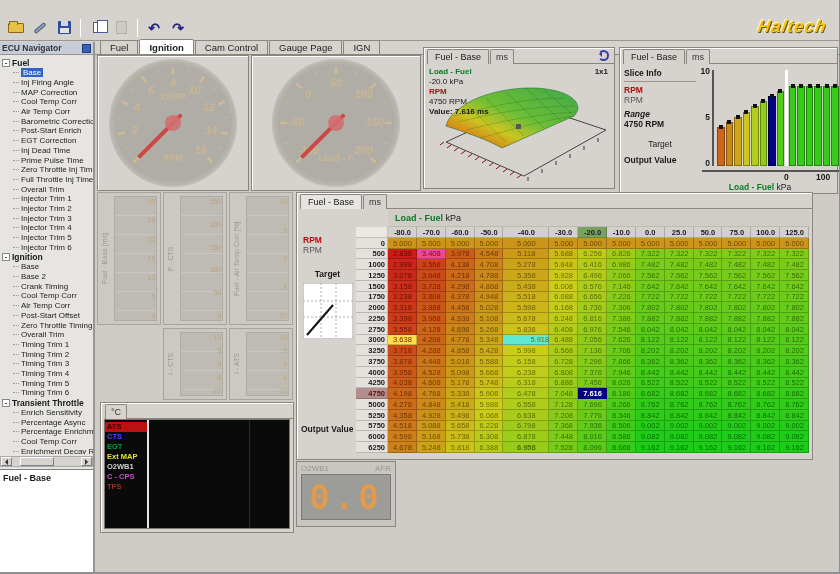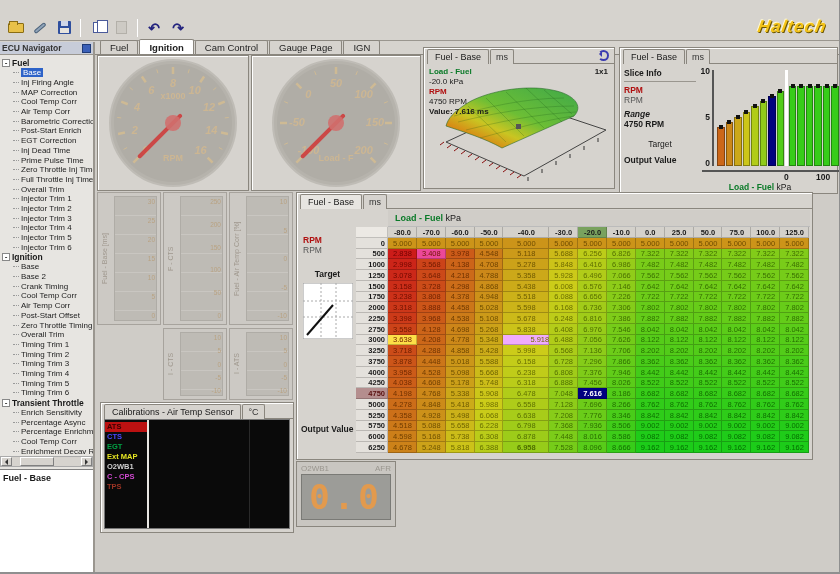--- a/index.html
+++ b/index.html
@@ -541,23 +541,20 @@
         <span>-20.0 kPa</span>
       </div>
     </div>
   </div>
 
   <div id="bgrow1"></div>
   <div id="bgrow2"></div>
 
   <div class="panel" style="left:100px;top:402px;width:194px;height:131px;">
     <div class="ptabs">
-      <div class="ptab">
-          <span>Calibrations - Air Temp Sensor</span>
-        </div>
       <div class="ptab unit">
           <span>°C</span>
         </div>
       <div class="ptab-line"></div>
     </div>
     <div class="cal-body">
       <div class="cal-list" id="callist">
           <div class="cal-item sel" style="color: rgb(58, 0, 0);">ATS</div>
           <div class="cal-item" style="color: rgb(72, 72, 255);">CTS</div>
           <div class="cal-item" style="color: rgb(0, 163, 68);">EGT</div>
@@ -751,21 +748,21 @@
         <div class="gc" style="background: rgb(91, 204, 25); color: rgb(41, 112, 0);">8.042</div>
         <div class="gc" style="background: rgb(91, 204, 25); color: rgb(41, 112, 0);">8.042</div>
         <div class="gc" style="background: rgb(91, 204, 25); color: rgb(41, 112, 0);">8.042</div>
         <div class="gc" style="background: rgb(91, 204, 25); color: rgb(41, 112, 0);">8.042</div>
         <div class="gc" style="background: rgb(91, 204, 25); color: rgb(41, 112, 0);">8.042</div>
         <div class="grh">3000</div>
         <div class="gc" style="background: #fde047; color: rgb(112, 30, 0);">3.638</div>
         <div class="gc" style="background: rgb(204, 103, 25); color: rgb(112, 49, 0);">4.208</div>
         <div class="gc" style="background: rgb(204, 136, 25); color: rgb(112, 69, 0);">4.778</div>
         <div class="gc" style="background: rgb(204, 168, 25); color: rgb(112, 90, 0);">5.348</div>
-        <div class="gc" style="background: #f0abfc; color: rgb(112, 108, 0); padding-left: 27px;">5.918</div>
+        <div class="gc" style="background: #5eead4; color: rgb(112, 108, 0); padding-left: 27px;">5.918</div>
         <div class="gc" style="background: rgb(177, 204, 25); color: rgb(95, 112, 0);">6.488</div>
         <div class="gc" style="background: rgb(145, 204, 25); color: rgb(75, 112, 0);">7.056</div>
         <div class="gc" style="background: rgb(115, 204, 25); color: rgb(56, 112, 0);">7.626</div>
         <div class="gc" style="background: rgb(85, 204, 25); color: rgb(37, 112, 0);">8.122</div>
         <div class="gc" style="background: rgb(85, 204, 25); color: rgb(37, 112, 0);">8.122</div>
         <div class="gc" style="background: rgb(85, 204, 25); color: rgb(37, 112, 0);">8.122</div>
         <div class="gc" style="background: rgb(85, 204, 25); color: rgb(37, 112, 0);">8.122</div>
         <div class="gc" style="background: rgb(85, 204, 25); color: rgb(37, 112, 0);">8.122</div>
         <div class="gc" style="background: rgb(85, 204, 25); color: rgb(37, 112, 0);">8.122</div>
         <div class="grh">3250</div>

